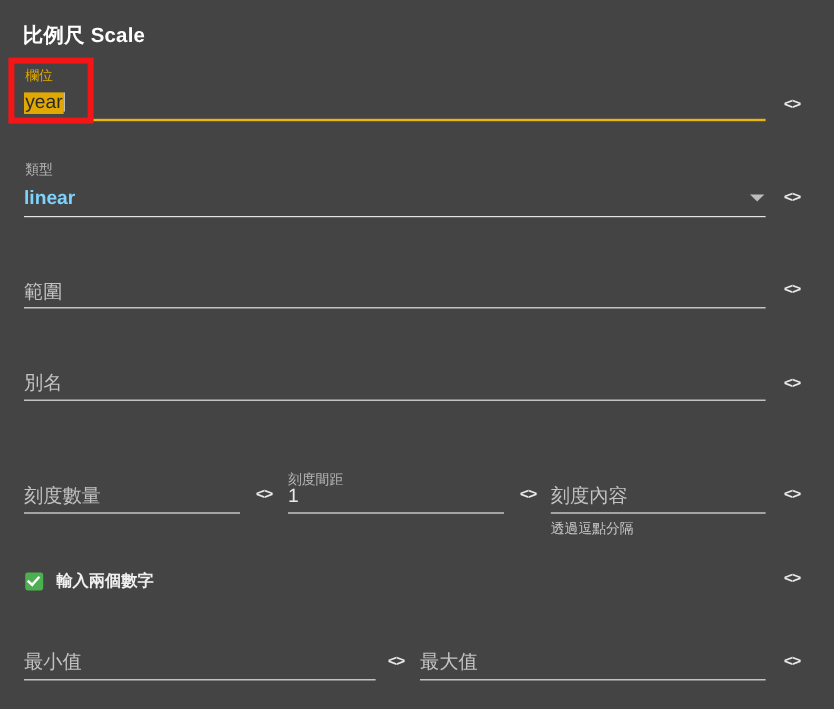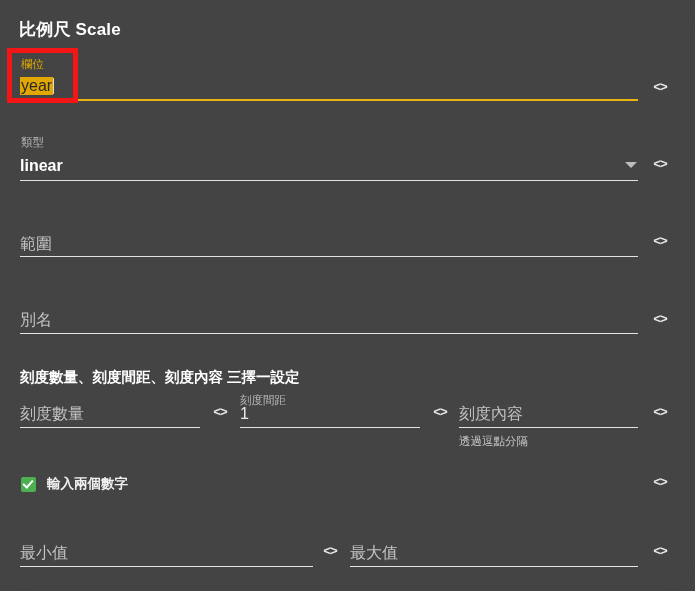--- a/index.html
+++ b/index.html
@@ -40,21 +40,21 @@
     white-space: nowrap;
   }
   .field-label.accent { color: #e0a800; font-weight: normal; }
 
   .field-value {
     font-size: 16px;
     color: #e9e9e9;
     line-height: 20px;
     white-space: nowrap;
   }
-  .field-value.strong { font-weight: bold; color: #ffffff; }
+  .field-value.strong { font-weight: bold; color: #7dd3fc; }
 
   .field-placeholder {
     font-size: 16px;
     color: #c3c3c3;
     line-height: 20px;
     white-space: nowrap;
   }
 
   .underline {
     position: absolute;
@@ -190,21 +190,20 @@
 
 
   <div class="code-icon" style="left:650px; top:232px;">&lt;&gt;</div>
 
   <div class="abs field-placeholder" style="left:20px; top:310px;">別名</div>
 
   <div class="underline" style="left:20px; top:333px; width:618px;"></div>
 
   <div class="code-icon" style="left:650px; top:310px;">&lt;&gt;</div>
 
-  <div class="abs section-heading" style="left:20px; top:368px;">刻度數量、刻度間距、刻度內容 三擇一設定</div>
 
   <div class="abs field-placeholder" style="left:20px; top:404px;">刻度數量</div>
 
   <div class="underline" style="left:20px; top:427px; width:180px;"></div>
 
   <div class="code-icon" style="left:210px; top:403px;">&lt;&gt;</div>
 
   <div class="abs field-label" style="left:240px; top:394px;">刻度間距</div>
 
   <div class="abs field-value" style="left:240px; top:404px;">1</div>

